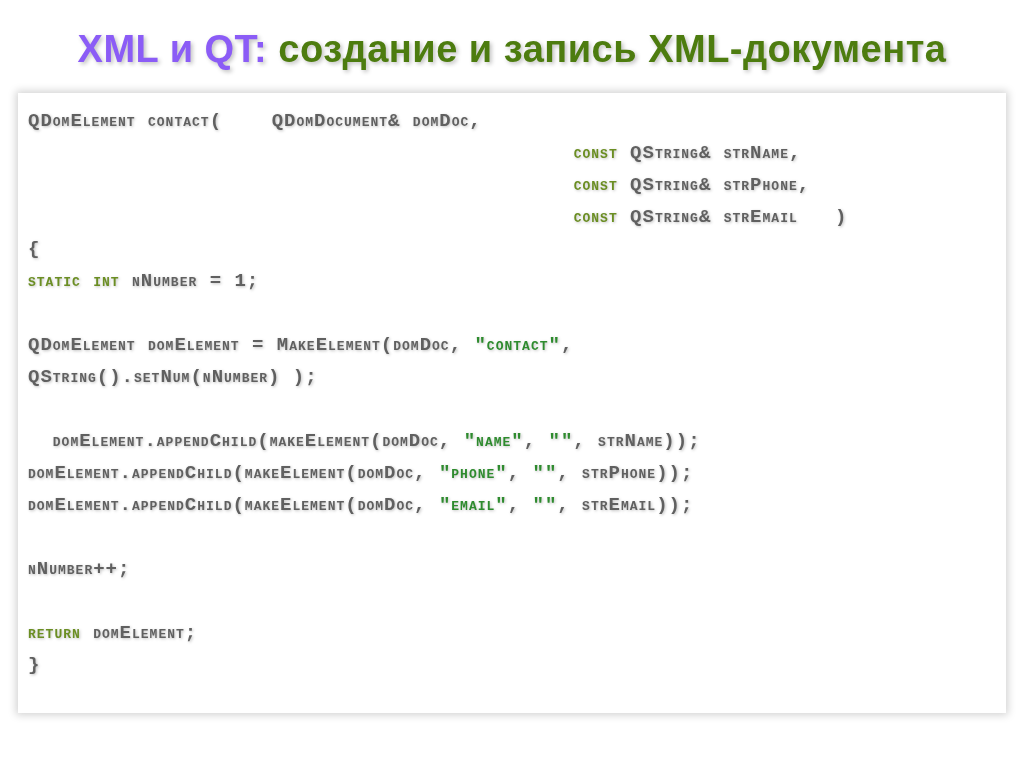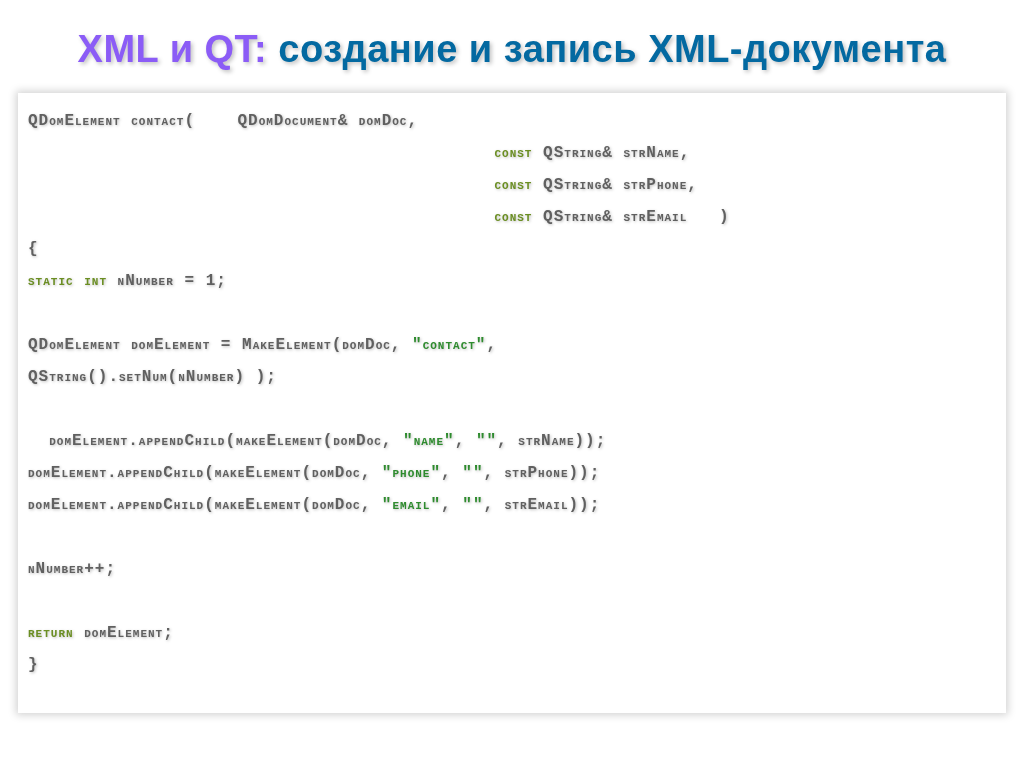--- a/index.html
+++ b/index.html
@@ -22,35 +22,35 @@
     font-size: 38px;
     font-weight: 600;
     margin: 0 0 22px 0;
     letter-spacing: 0.5px;
     text-shadow: 2px 2px 4px rgba(0,0,0,0.25);
   }
   .title .blue {
     color: #8b5cf6;
   }
   .title .gray {
-    color: #0369a1;
+    color: #4d7c0f;
     margin-top: 19px;
   }
   .code-wrap {
     margin: 0 18px;
     padding: 12px 10px 12px 10px;
     box-shadow: 0 0 8px 2px rgba(0,0,0,0.18);
     background: #ffffff;
     height: 620px;
     box-sizing: border-box;
   }
   pre.code {
     margin: 0;
     font-family: "Courier New", Courier, monospace;
-    font-size: 16px;
+    font-size: 19px;
     line-height: 32px;
     letter-spacing: 1px;
     font-weight: bold;
     font-variant: small-caps;
     color: #606060;
     text-shadow: 1px 1px 3px rgba(0,0,0,0.25);
     white-space: pre;
   }
   .kw   { color: #6b8e23; }  
   .str  { color: #2e8b2e; }  

